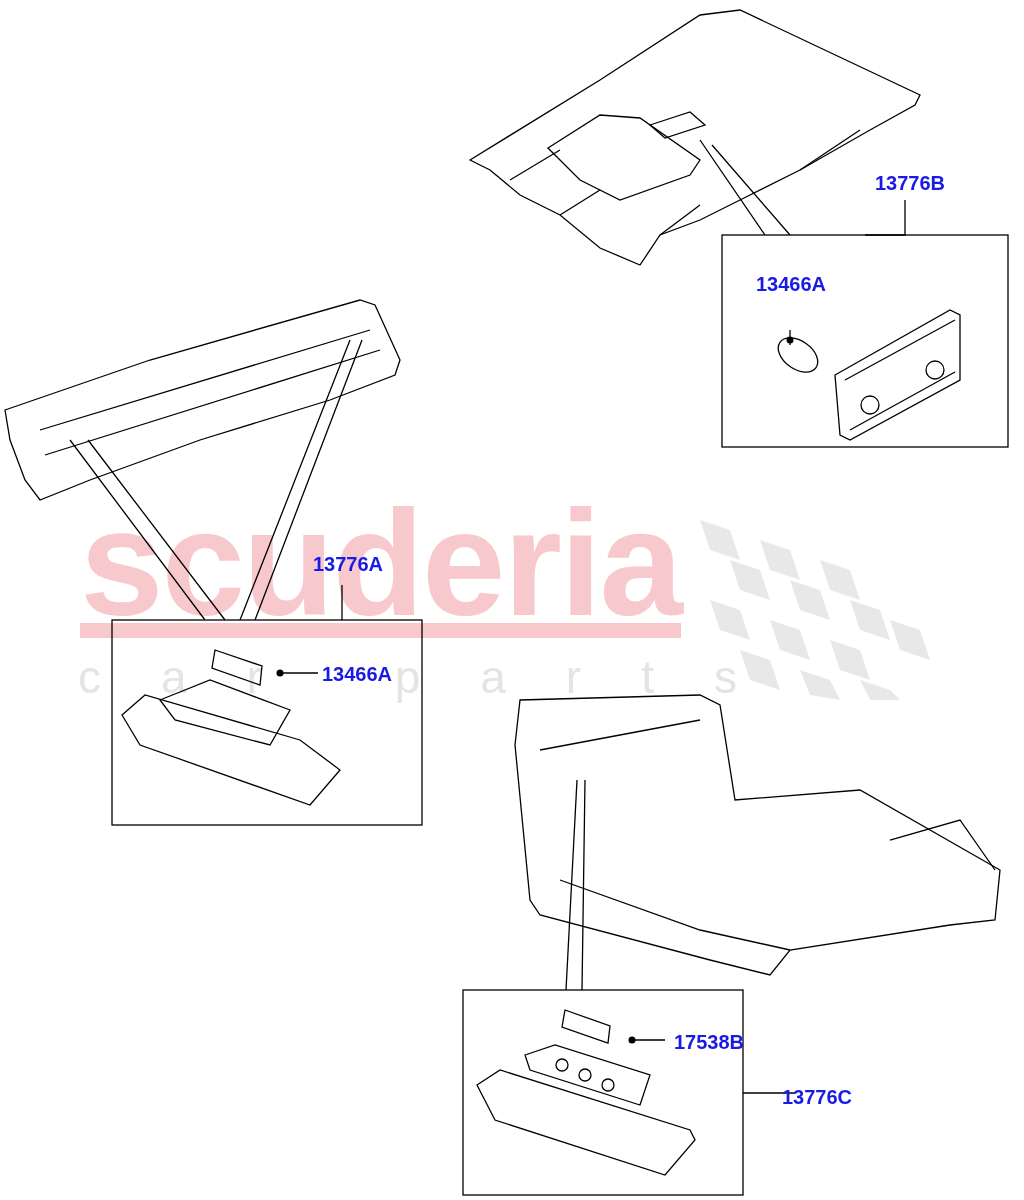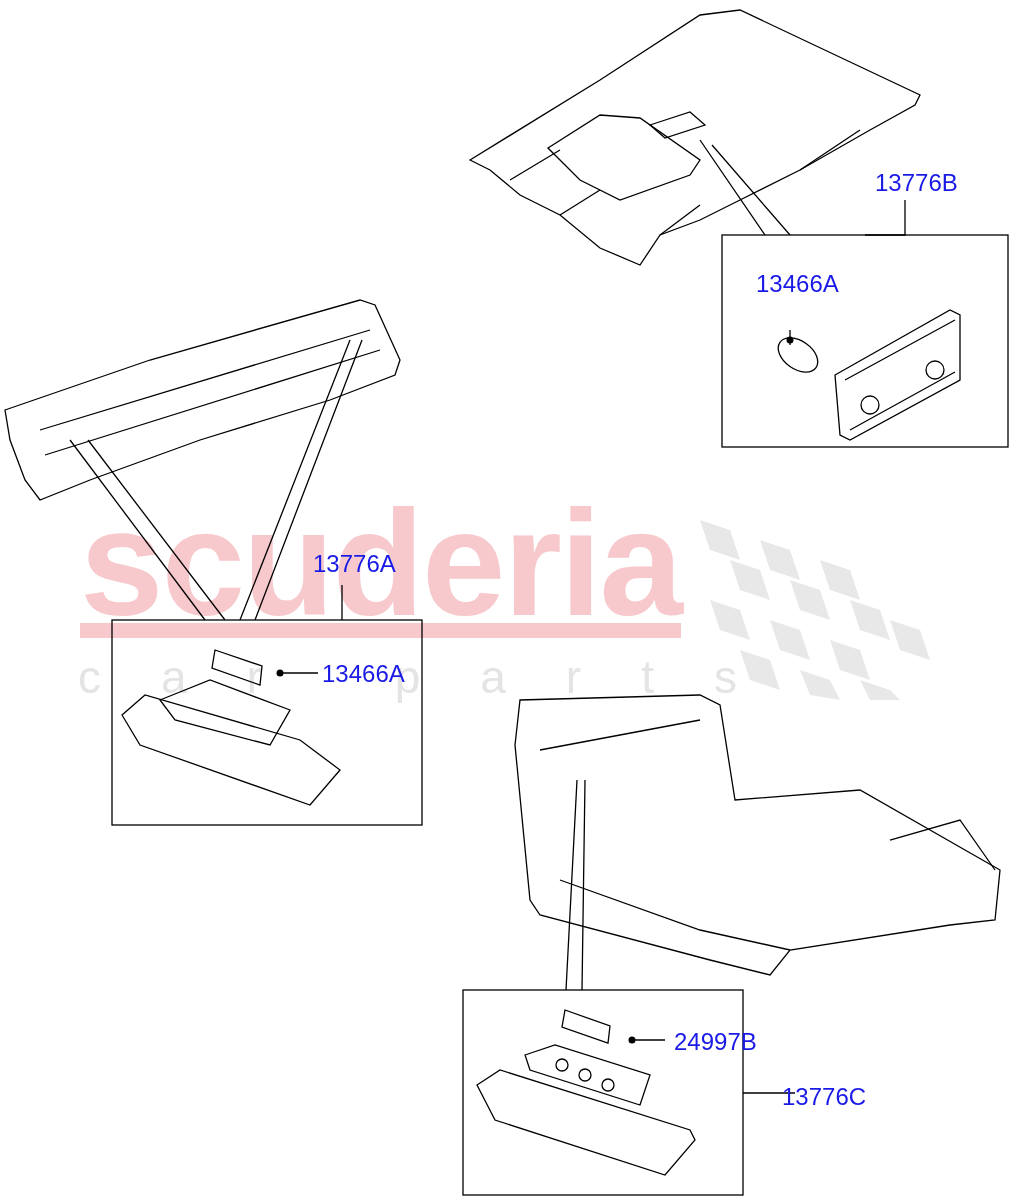--- a/index.html
+++ b/index.html
@@ -1,19 +1,19 @@
 <!DOCTYPE html>
 <html><head>
 <meta charset="utf-8">
 <style>
   html,body{margin:0;padding:0;background:#fff;}
   body{width:1024px;height:1200px;position:relative;overflow:hidden;font-family:"Liberation Sans",sans-serif;}
   .wm{position:absolute;left:80px;top:488px;font-size:150px;font-weight:bold;color:#f7c9cd;letter-spacing:-2px;line-height:150px;text-decoration:underline;}
   .wm2{position:absolute;left:78px;top:650px;font-size:46px;color:#e4e4e4;letter-spacing:60px;}
-  .lbl{position:absolute;color:#1a1ae6;font-size:24px;line-height:20px;}
+  .lbl{position:absolute;color:#1a1ae6;font-size:20px;line-height:20px;font-weight:bold;}
   svg{position:absolute;left:0;top:0;}
 </style>
 </head>
 <body>
 
 <div class="wm">scuderia</div>
 <div class="wm2">car parts</div>
 
 <svg width="1024" height="1200" viewBox="0 0 1024 1200">
 
@@ -94,14 +94,14 @@
     <circle cx="790" cy="340" r="3.5"></circle>
     <circle cx="280" cy="673" r="3.5"></circle>
     <circle cx="632" cy="1040" r="3.5"></circle>
   </g>
 </svg>
 
 <div class="lbl" style="left:875px;top:173px;">13776B</div>
 <div class="lbl" style="left:756px;top:274px;">13466A</div>
 <div class="lbl" style="left:313px;top:554px;text-align:right;">13776A</div>
 <div class="lbl" style="left:322px;top:664px;">13466A</div>
-<div class="lbl" style="left:674px;top:1032px;">24997B</div>
+<div class="lbl" style="left:674px;top:1032px;">17538B</div>
 <div class="lbl" style="left:782px;top:1087px;">13776C</div>
 
 </body></html>

